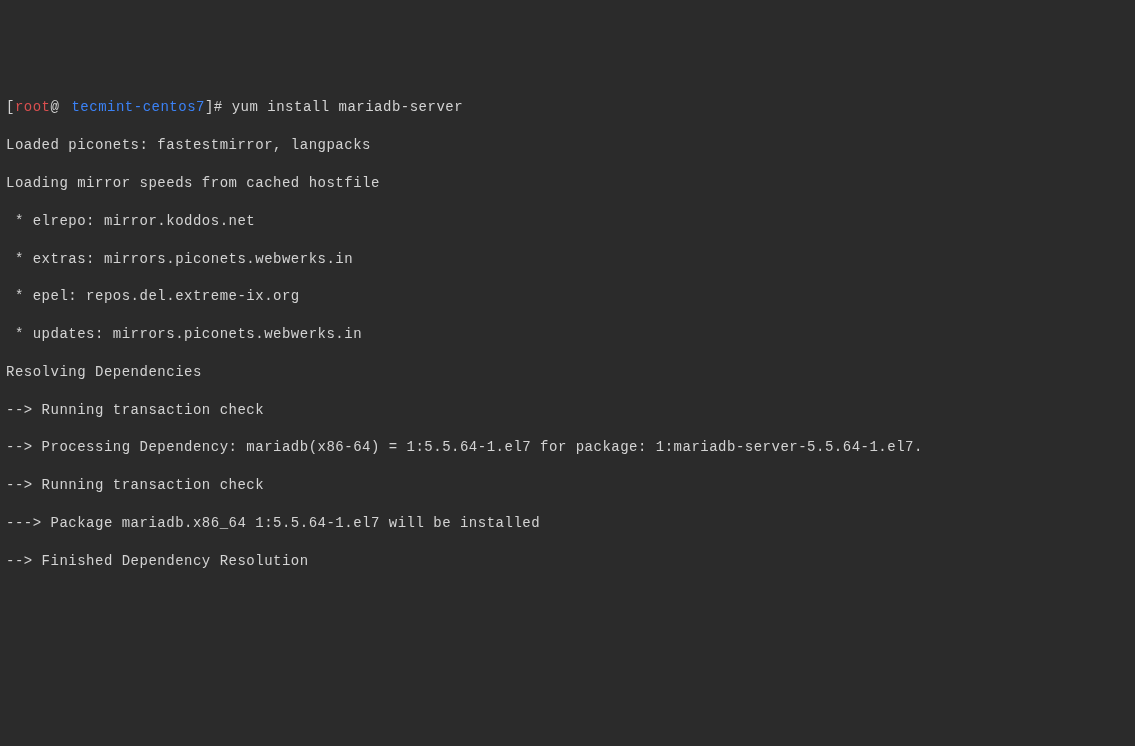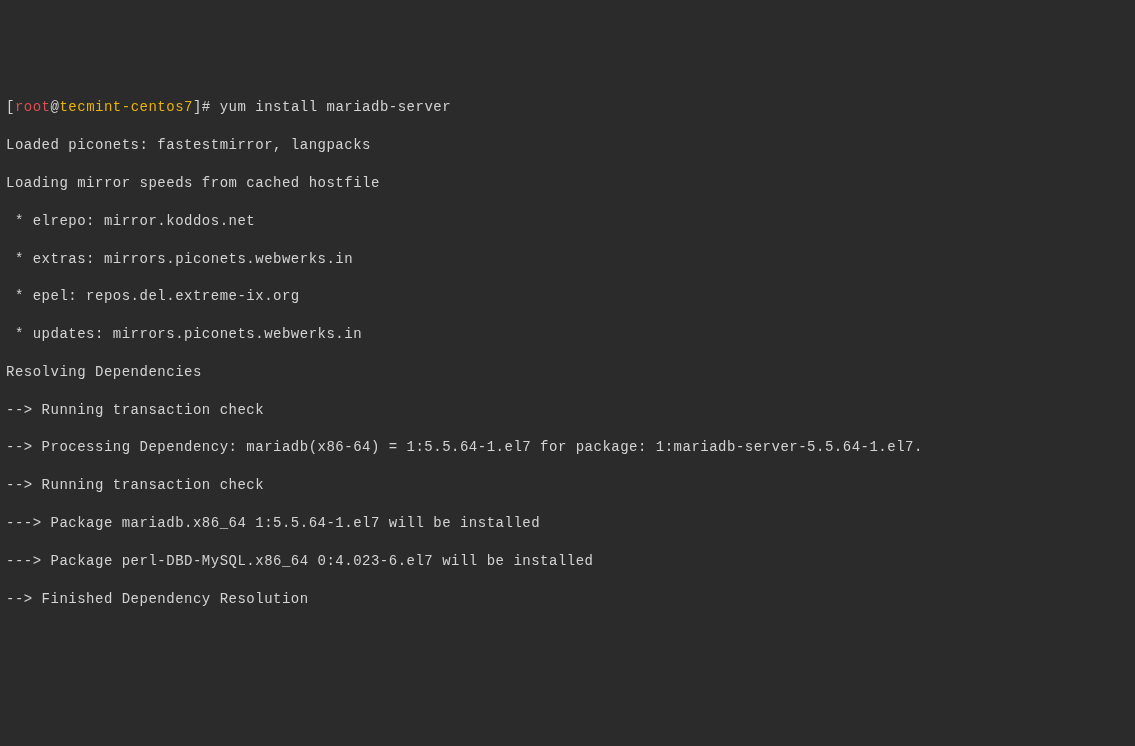--- a/index.html
+++ b/index.html
@@ -14,21 +14,21 @@
       font-size: 14px;
       line-height: 1.35;
       padding: 4px 6px;
       white-space: pre;
       overflow-x: hidden;
       letter-spacing: 0.5px;
     }
     .prompt-open { color: #d3d3d3; }
     .prompt-user { color: #d94f4f; }
     .prompt-at { color: #d3d3d3; }
-    .prompt-host { color: #eab308; }
+    .prompt-host { color: #3b82f6; padding-left: 12px; }
     .prompt-close { color: #d3d3d3; }
     .command { color: #d3d3d3; }
     .line { display: block; }
   </style>
 </head>
 <body>
 
 
 
 <div>
@@ -37,21 +37,20 @@
 <span class="line">Loading mirror speeds from cached hostfile</span>
 <span class="line"> * elrepo: mirror.koddos.net</span>
 <span class="line"> * extras: mirrors.piconets.webwerks.in</span>
 <span class="line"> * epel: repos.del.extreme-ix.org</span>
 <span class="line"> * updates: mirrors.piconets.webwerks.in</span>
 <span class="line">Resolving Dependencies</span>
 <span class="line">--&gt; Running transaction check</span>
 <span class="line">--&gt; Processing Dependency: mariadb(x86-64) = 1:5.5.64-1.el7 for package: 1:mariadb-server-5.5.64-1.el7.</span>
 <span class="line">--&gt; Running transaction check</span>
 <span class="line">---&gt; Package mariadb.x86_64 1:5.5.64-1.el7 will be installed</span>
-<span class="line">---&gt; Package perl-DBD-MySQL.x86_64 0:4.023-6.el7 will be installed</span>
 <span class="line">--&gt; Finished Dependency Resolution</span>
 <span class="line"></span>
 
 <span class="line"></span>
 
 
 
 
 
 

